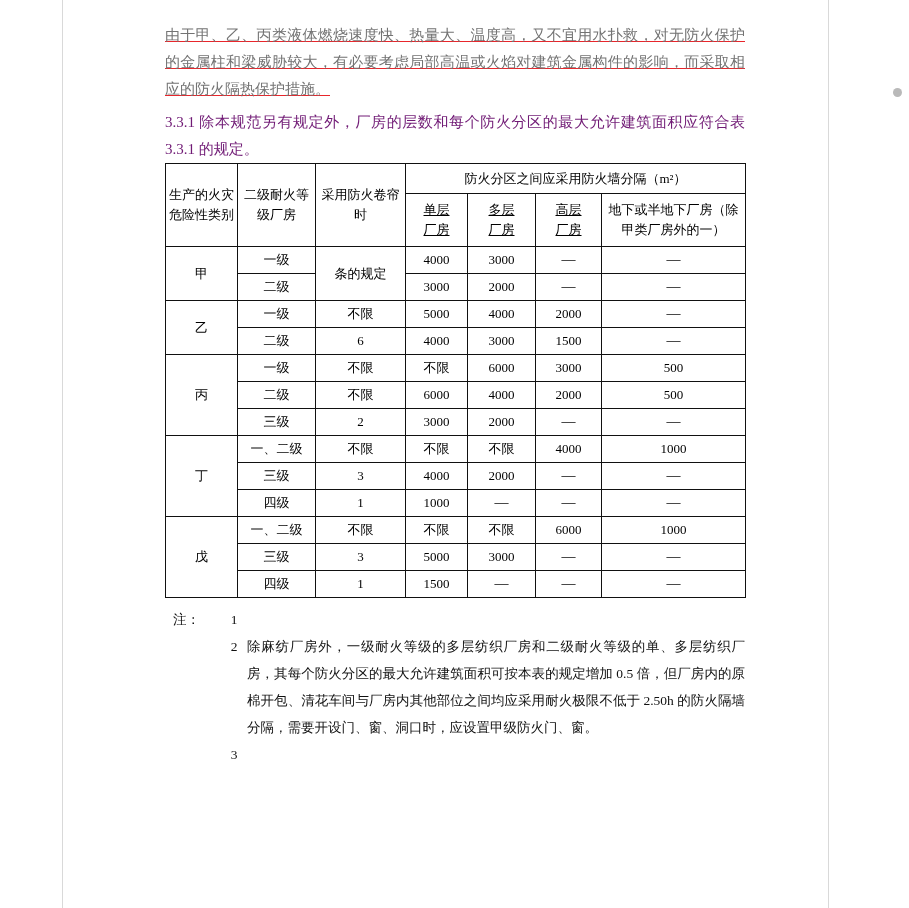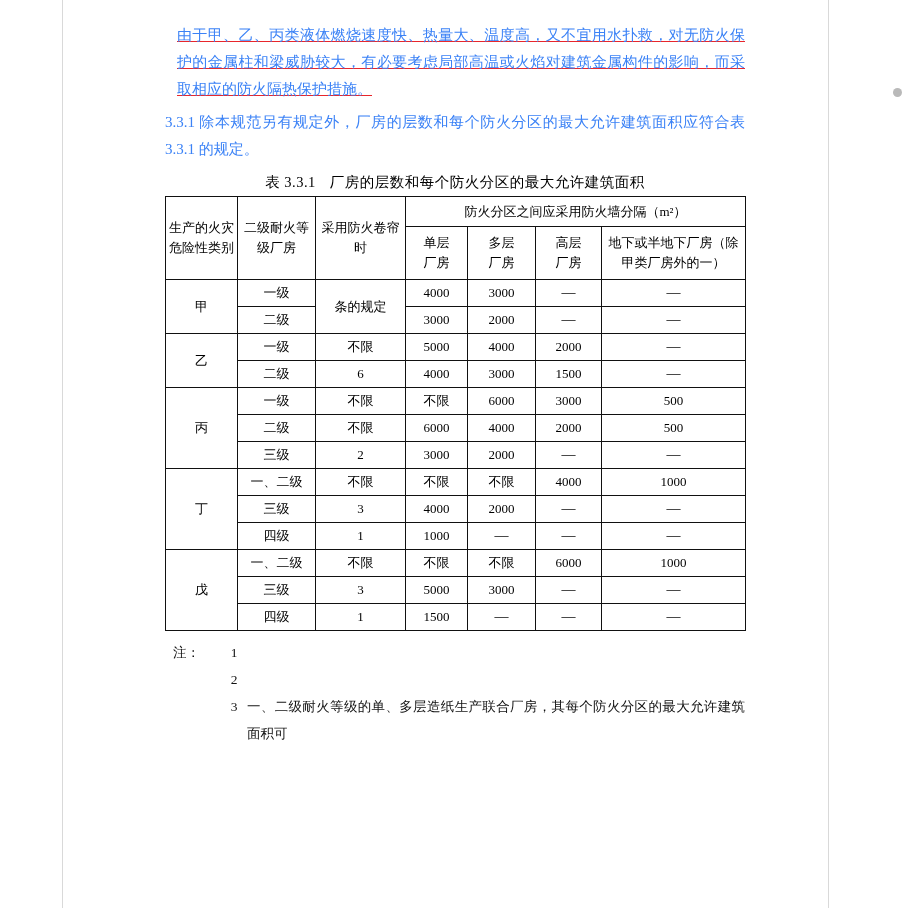--- a/index.html
+++ b/index.html
@@ -43,36 +43,36 @@
   }
   .content {
     position: absolute;
     left: 165px;
     top: 22px;
     width: 580px;
   }
 
   
   .red-para {
-    color: #3b82f6;
+    color: #737373;
     font-size: 15px;
     line-height: 27px;
     text-align: justify;
     text-indent: 0;
-    margin: 0 0 6px 12px;
+    margin: 0 0 6px 0;
   }
   .red-para span.u {
     text-decoration: underline;
     text-decoration-color: #e8262b;
   }
 
   .clause {
     font-size: 15px;
     line-height: 27px;
-    color: #3b82f6;
+    color: #701a75;
     margin: 2px 0 0 0;
     text-align: justify;
   }
 
   .tbl-caption {
     text-align: center;
     font-size: 14.5px;
     margin: 10px 0 4px 0;
     letter-spacing: 0.5px;
   }
@@ -86,21 +86,21 @@
   }
   table.main td, table.main th {
     border: 1px solid #111;
     text-align: center;
     vertical-align: middle;
     padding: 3px 2px;
     font-weight: normal;
     line-height: 20px;
   }
   table.main .hdr-tall { height: 76px; }
-  .sub-line { display: block; }
+  .sub-line { display: block; text-decoration: underline; }
 
   .nodata { font-size: 14px; }
 
   .notes {
     margin-top: 8px;
     font-size: 13.5px;
     line-height: 27px;
     color: #111;
   }
   .note-row {
@@ -133,23 +133,20 @@
   <div class="rule-left"></div>
   <div class="rule-right"></div>
   <div class="scroll-dot"></div>
 
   <div class="content">
 
     <p class="red-para"><span class="u">由于甲、乙、丙类液体燃烧速度快、热量大、温度高，又不宜用水扑救，对无防火保护的金属柱和梁威胁较大，有必要考虑局部高温或火焰对建筑金属构件的影响，而采取相应的防火隔热保护措施。</span></p>
 
     <p class="clause">3.3.1  除本规范另有规定外，厂房的层数和每个防火分区的最大允许建筑面积应符合表 3.3.1 的规定。</p>
 
-    <div class="tbl-caption">
-      <span>表 3.3.1</span><span class="gap"></span><span>厂房的层数和每个防火分区的最大允许建筑面积</span>
-    </div>
 
     <table class="main">
       <colgroup>
         <col style="width:72px">
         <col style="width:78px">
         <col style="width:90px">
         <col style="width:62px">
         <col style="width:68px">
         <col style="width:66px">
         <col style="width:144px">
@@ -293,22 +290,22 @@
     </table>
 
     <div class="notes">
       <div class="note-row">
         <div class="note-label">注：</div>
         <div class="note-num">1</div>
       </div>
       <div class="note-row">
         <div class="note-label"></div>
         <div class="note-num">2</div>
+        <div class="note-body">除麻纺厂房外，一级耐火等级的多层纺织厂房和二级耐火等级的单、多层纺织厂房，其每个防火分区的最大允许建筑面积可按本表的规定增加 0.5 倍，但厂房内的原棉开包、清花车间与厂房内其他部位之间均应采用耐火极限不低于 2.50h 的防火隔墙分隔，需要开设门、窗、洞口时，应设置甲级防火门、窗。</div>
       </div>
       <div class="note-row">
         <div class="note-label"></div>
         <div class="note-num">3</div>
-        <div class="note-body">一、二级耐火等级的单、多层造纸生产联合厂房，其每个防火分区的最大允许建筑面积可</div>
       </div>
     </div>
 
   </div>
 </div>
 
 </body></html>

